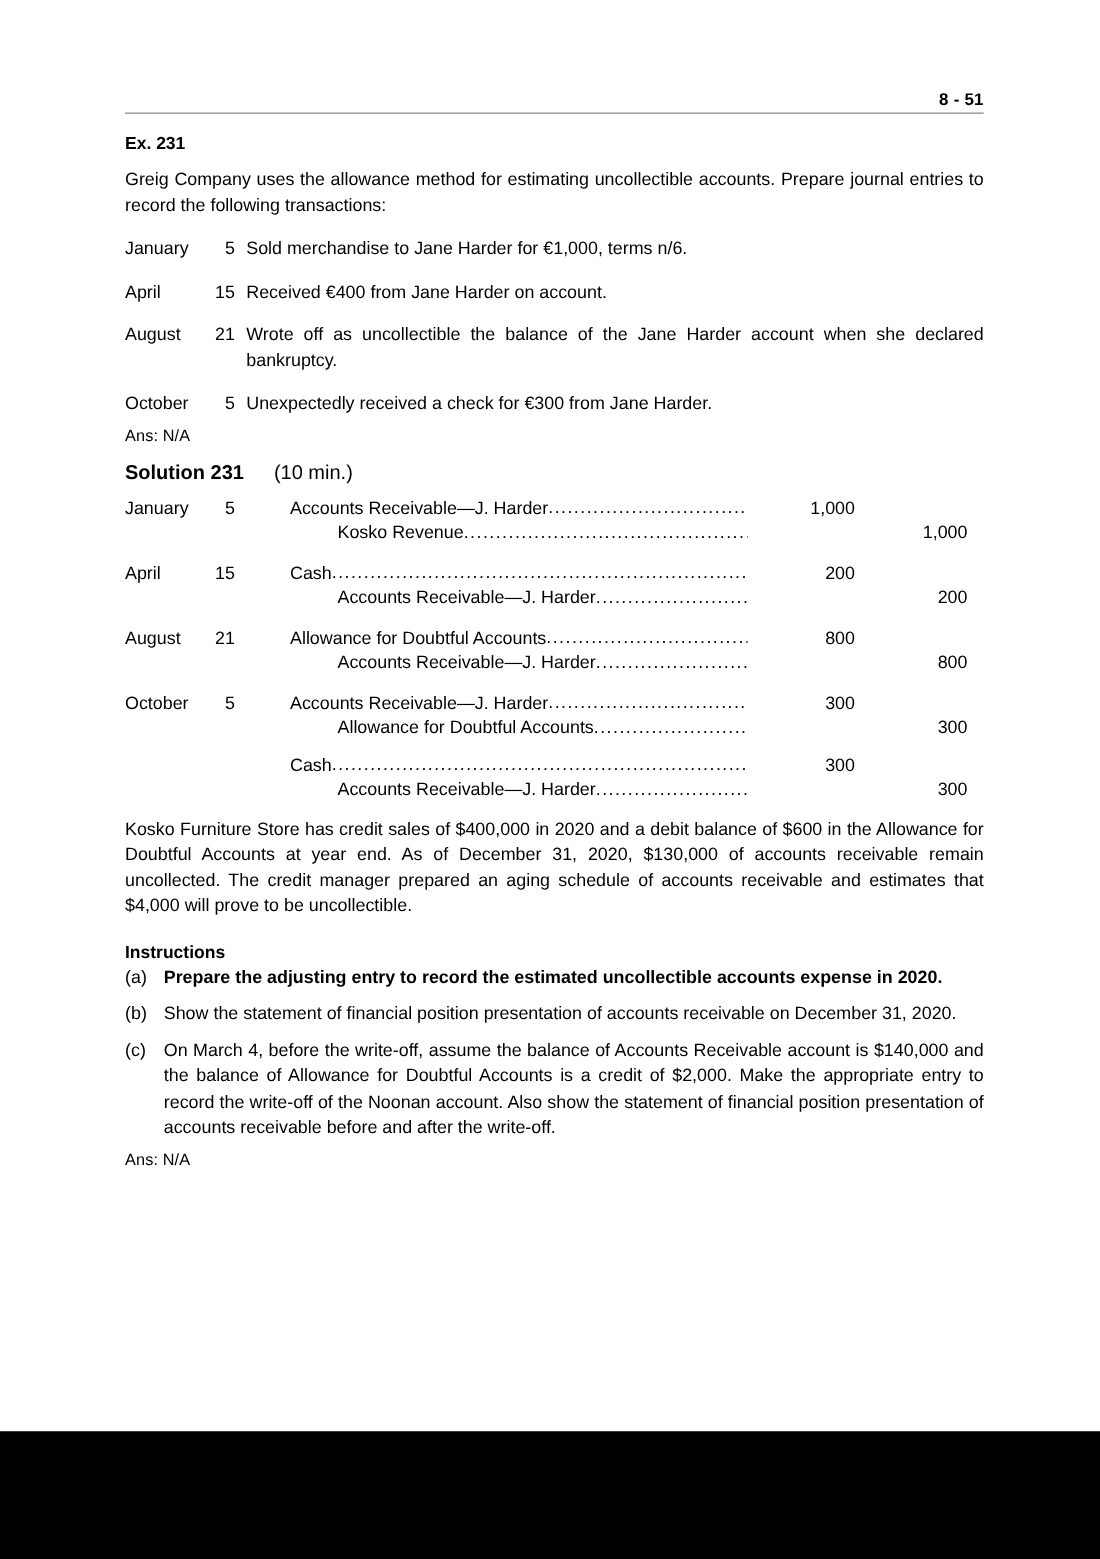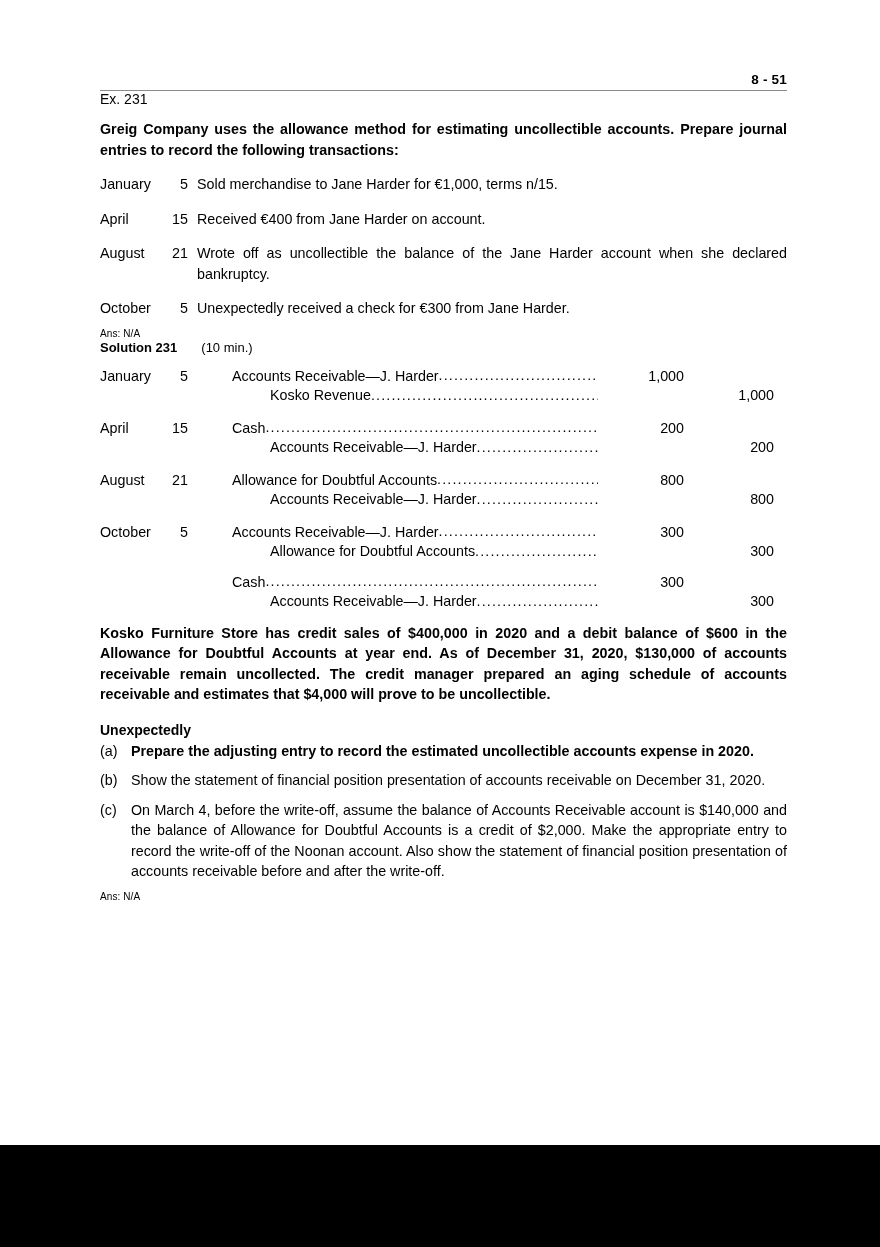--- a/index.html
+++ b/index.html
@@ -54,41 +54,41 @@
   }
   .header-rule {
     margin-top: 3px;
     border-top: 1.4px solid #8c8c8c;
     width: 687px;
   }
 
   
   .ex-title {
     font-size: 14px;
-    font-weight: normal;
+    font-weight: bold;
+    margin-top: 15px;
     line-height: 17px;
   }
   .para {
     font-size: 14.3px;
     line-height: 20.5px;
     text-align: justify;
     margin-top: 11px;
-    font-weight: bold;
   }
 
   .ans-line {
-    font-size: 10px;
+    font-size: 13px;
     line-height: 11px;
     margin-top: 9px;
     letter-spacing: 0.1px;
   }
 
   .solution-head {
-    margin-top: 0;
-    font-size: 13px;
+    margin-top: 16px;
+    font-size: 16px;
     line-height: 18px;
   }
   .solution-head .sol-label {
     font-weight: bold;
   }
   .solution-head .sol-time {
     font-weight: normal;
     margin-left: 24px;
   }
 
@@ -223,21 +223,21 @@
         <div class="folio">8 - 51</div>
       </div>
       <div class="header-rule"></div>
 
       <div class="ex-title">Ex. 231</div>
       <div class="para">Greig Company uses the allowance method for estimating uncollectible accounts. Prepare journal entries to record the following transactions:</div>
 
       <div class="txn">
         <span class="month">January</span>
         <span class="day">5</span>
-        <span class="desc">Sold merchandise to Jane Harder for €1,000, terms n/15.</span>
+        <span class="desc">Sold merchandise to Jane Harder for €1,000, terms n/6.</span>
       </div>
       <div class="txn">
         <span class="month">April</span>
         <span class="day">15</span>
         <span class="desc">Received €400 from Jane Harder on account.</span>
       </div>
       <div class="txn">
         <span class="month">August</span>
         <span class="day">21</span>
         <span class="desc just-multi">Wrote off as uncollectible the balance of the Jane Harder account when she declared bankruptcy.</span>
@@ -368,21 +368,21 @@
             </span>
             <span class="amt-debit"></span>
             <span class="amt-credit">300</span>
           </div>
         </div>
 
       </div>
 
       <div class="para">Kosko Furniture Store has credit sales of $400,000 in 2020 and a debit balance of $600 in the Allowance for Doubtful Accounts at year end. As of December 31, 2020, $130,000 of accounts receivable remain uncollected. The credit manager prepared an aging schedule of accounts receivable and estimates that $4,000 will prove to be uncollectible.</div>
 
-      <div class="instr-head">Unexpectedly</div>
+      <div class="instr-head">Instructions</div>
 
       <div class="instr-item firstitem">
         <span class="lbl">(a)</span>
         <span class="body nojust">Prepare the adjusting entry to record the estimated uncollectible accounts expense in 2020.</span>
       </div>
       <div class="instr-item">
         <span class="lbl">(b)</span>
         <span class="body">Show the statement of financial position presentation of accounts receivable on December 31, 2020.</span>
       </div>
       <div class="instr-item">

